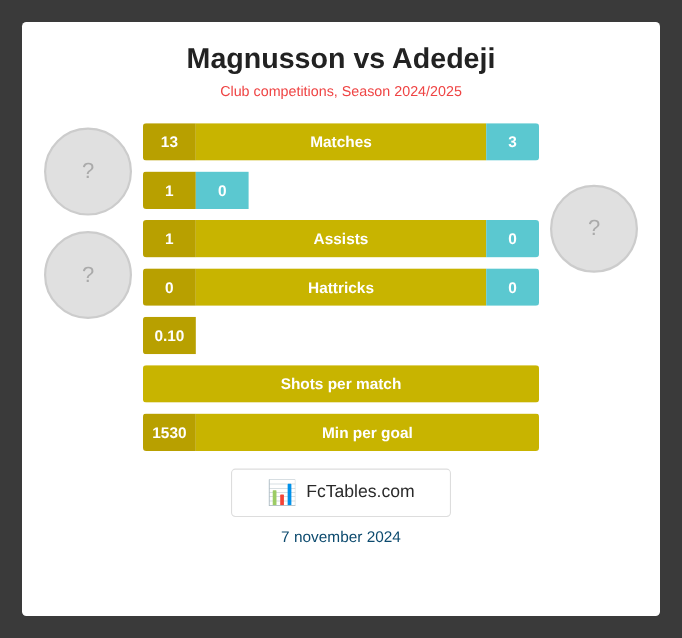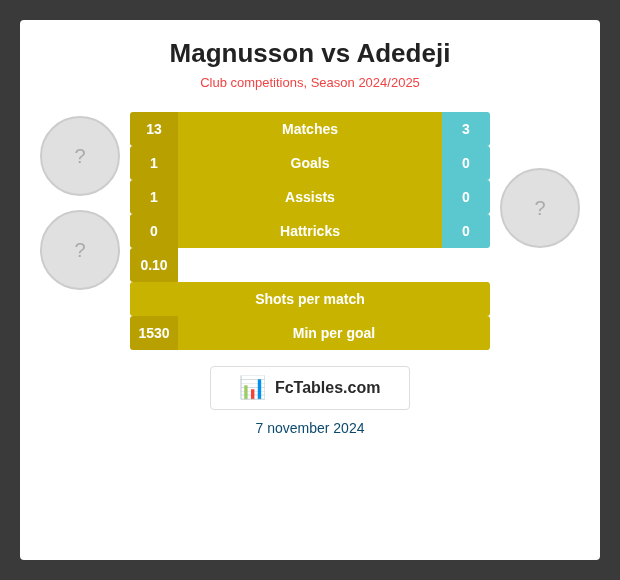--- a/index.html
+++ b/index.html
@@ -62,21 +62,21 @@
       display: flex;
       align-items: center;
       justify-content: center;
       color: #999;
       font-size: 22px;
     }
     .stats-col {
       flex: 1;
       display: flex;
       flex-direction: column;
-      gap: 0;
+      gap: 10px;
       min-width: 320px;
       max-width: 360px;
     }
     .stat-row {
       display: flex;
       align-items: center;
       height: 34px;
       border-radius: 3px;
       overflow: hidden;
     }
@@ -130,21 +130,21 @@
       width: 200px;
       height: 44px;
       gap: 8px;
     }
     .watermark-icon {
       font-size: 22px;
       color: #3a3a3a;
     }
     .watermark-text {
       font-size: 16px;
-      font-weight: bold;
+      font-weight: normal;
       color: #2a2a2a;
     }
     .date-text {
       text-align: center;
       font-size: 14px;
       color: #0c4a6e;
       margin-top: 6px;
     }
     .question-mark {
       font-size: 20px;
@@ -169,21 +169,20 @@
     </div>
 
     <div class="stats-col" id="stats-col">
     <div class="stat-row">
           <div class="stat-left-val">13</div>
           <div class="stat-label">Matches</div>
           <div class="stat-right-val">3</div>
         </div>
         <div class="stat-row">
           <div class="stat-left-val">1</div>
-          <div class="stat-label">Goals</div>
           <div class="stat-right-val">0</div>
         </div>
         <div class="stat-row">
           <div class="stat-left-val">1</div>
           <div class="stat-label">Assists</div>
           <div class="stat-right-val">0</div>
         </div>
         <div class="stat-row">
           <div class="stat-left-val">0</div>
           <div class="stat-label">Hattricks</div>

